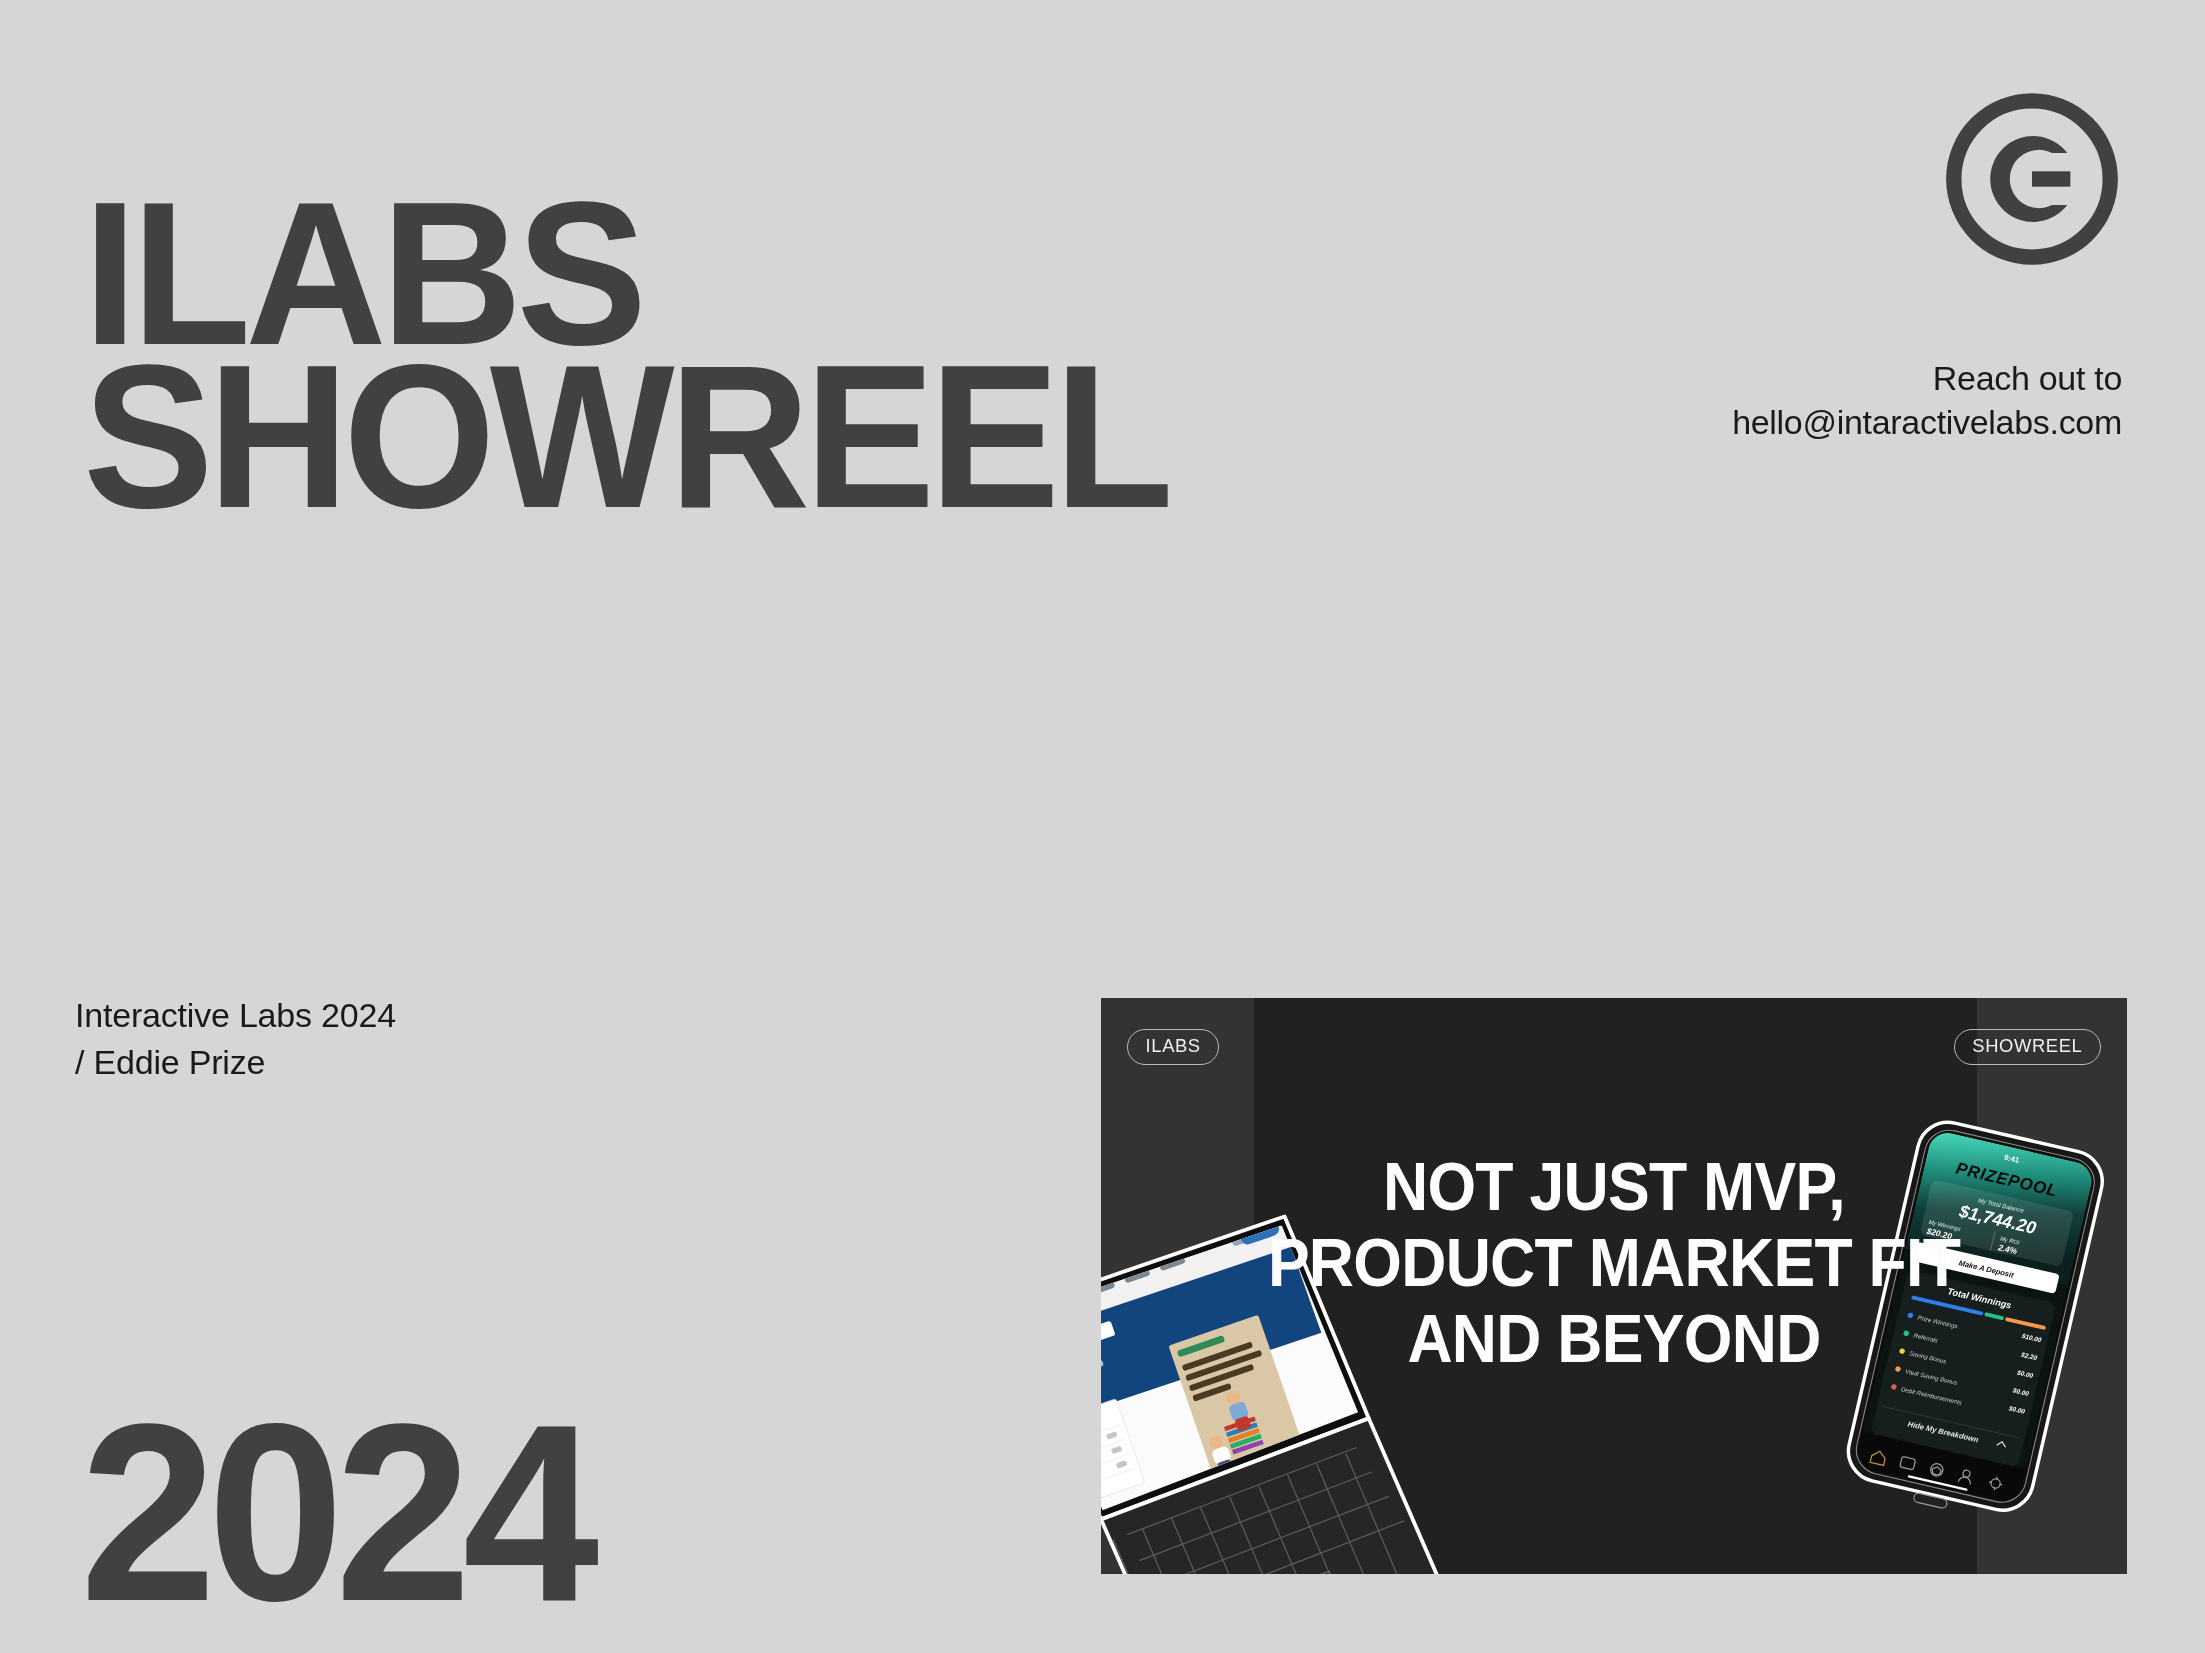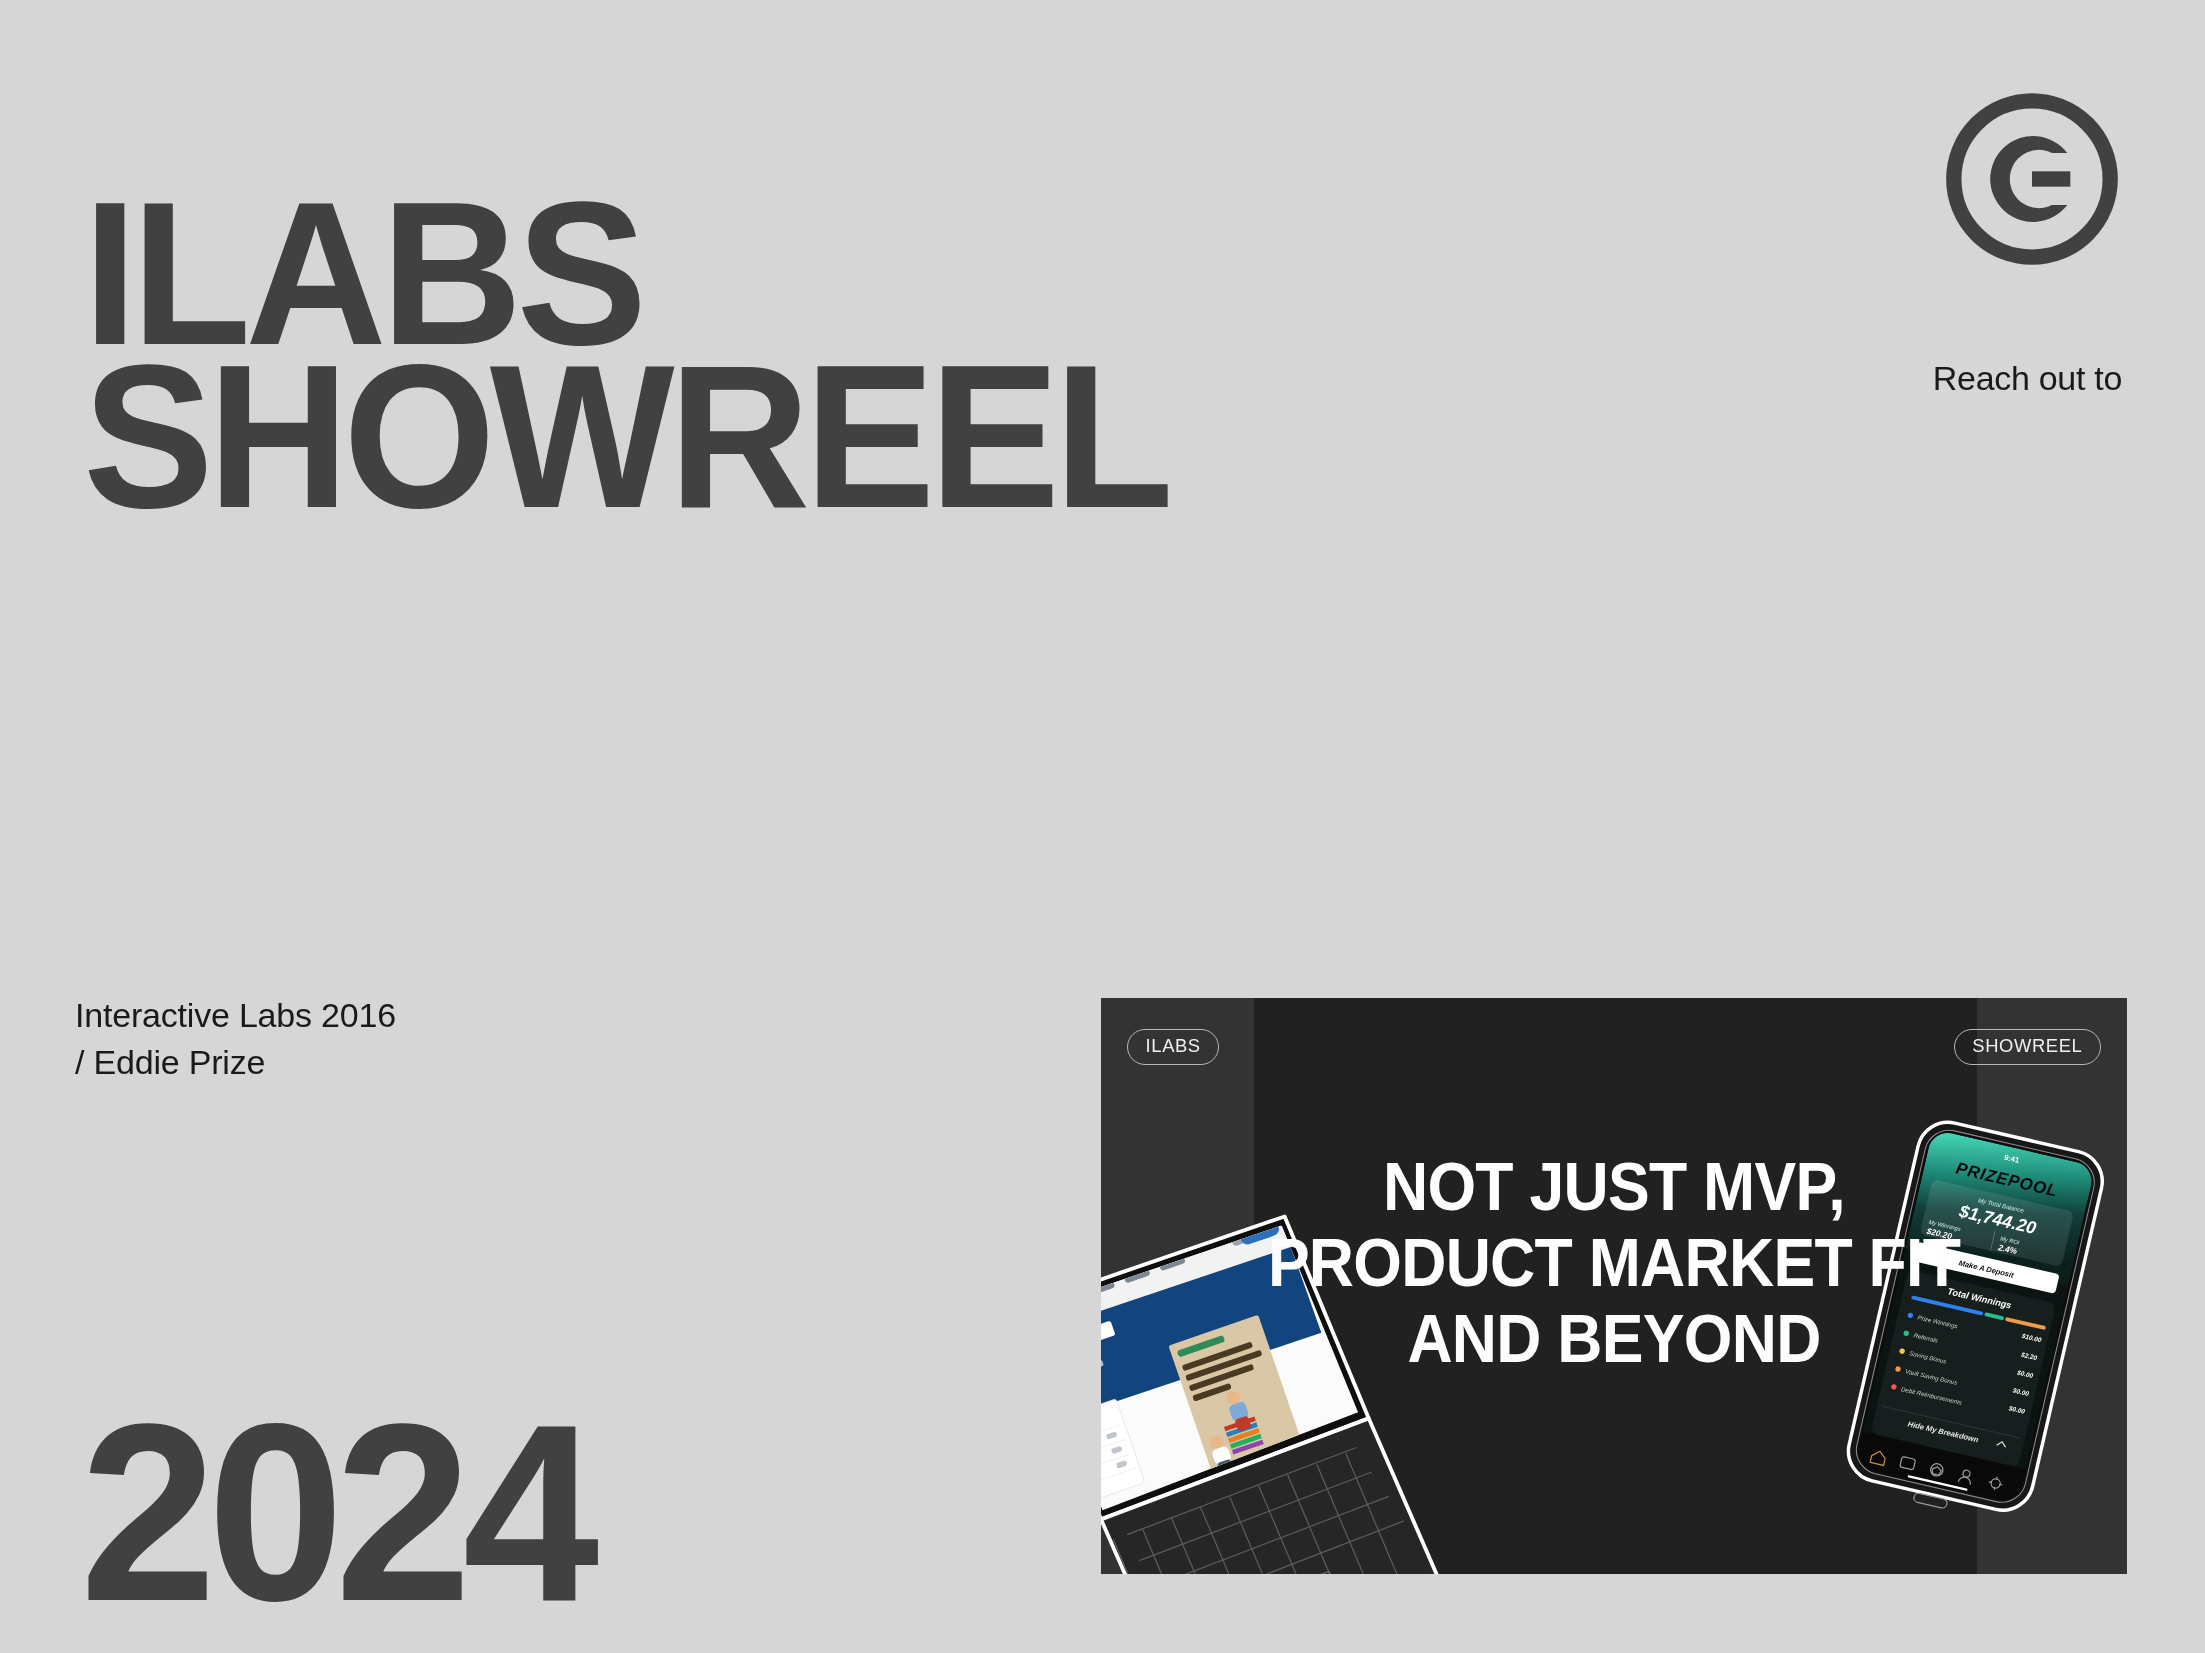--- a/index.html
+++ b/index.html
@@ -167,24 +167,25 @@
 <div class="copyright-mark">
   <svg width="184" height="184" viewBox="0 0 240 240" aria-hidden="true">
     <circle cx="120" cy="120" r="102" fill="none" stroke="#414141" stroke-width="20"></circle>
     <path d="M166 86 A56 56 0 1 0 166 154 L146 154 A38 38 0 1 1 146 86 Z" fill="#414141"></path>
     <rect x="120" y="110" width="50" height="20" fill="#414141"></rect>
   </svg>
 </div>
 
 <div class="contact-block">
   <span class="c-line">Reach out to</span>
+  <span class="c-line">hello@intaractivelabs.com</span>
 </div>
 
 <div class="credits">
-  <span class="cr-line">Interactive Labs 2016</span>
+  <span class="cr-line">Interactive Labs 2024</span>
   <span class="cr-line">/ Eddie Prize</span>
 </div>
 
 <div class="big-year">2024</div>
 
 <div class="reel-card">
 
   <div class="reel-band left"></div>
   <div class="reel-band right"></div>
 

